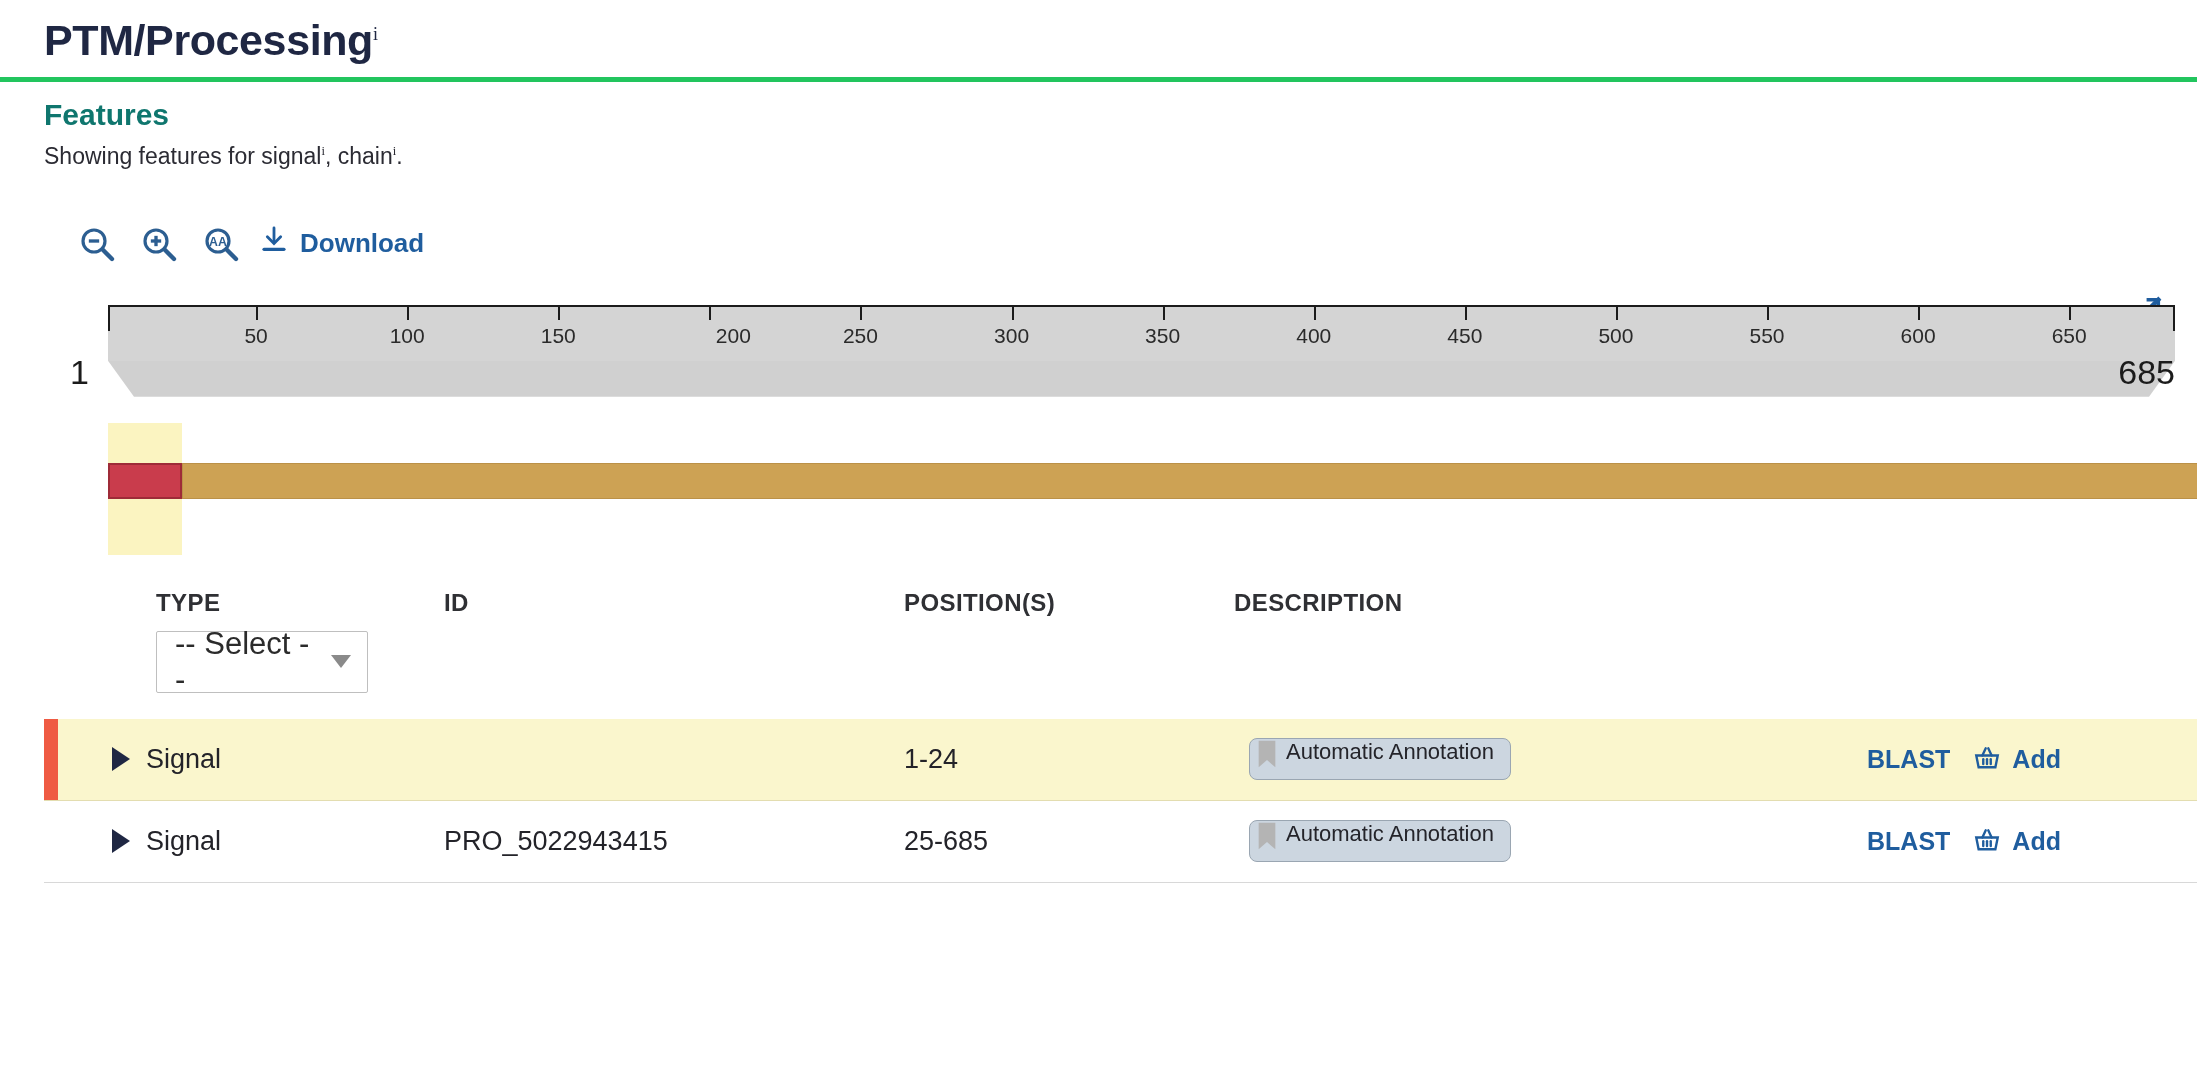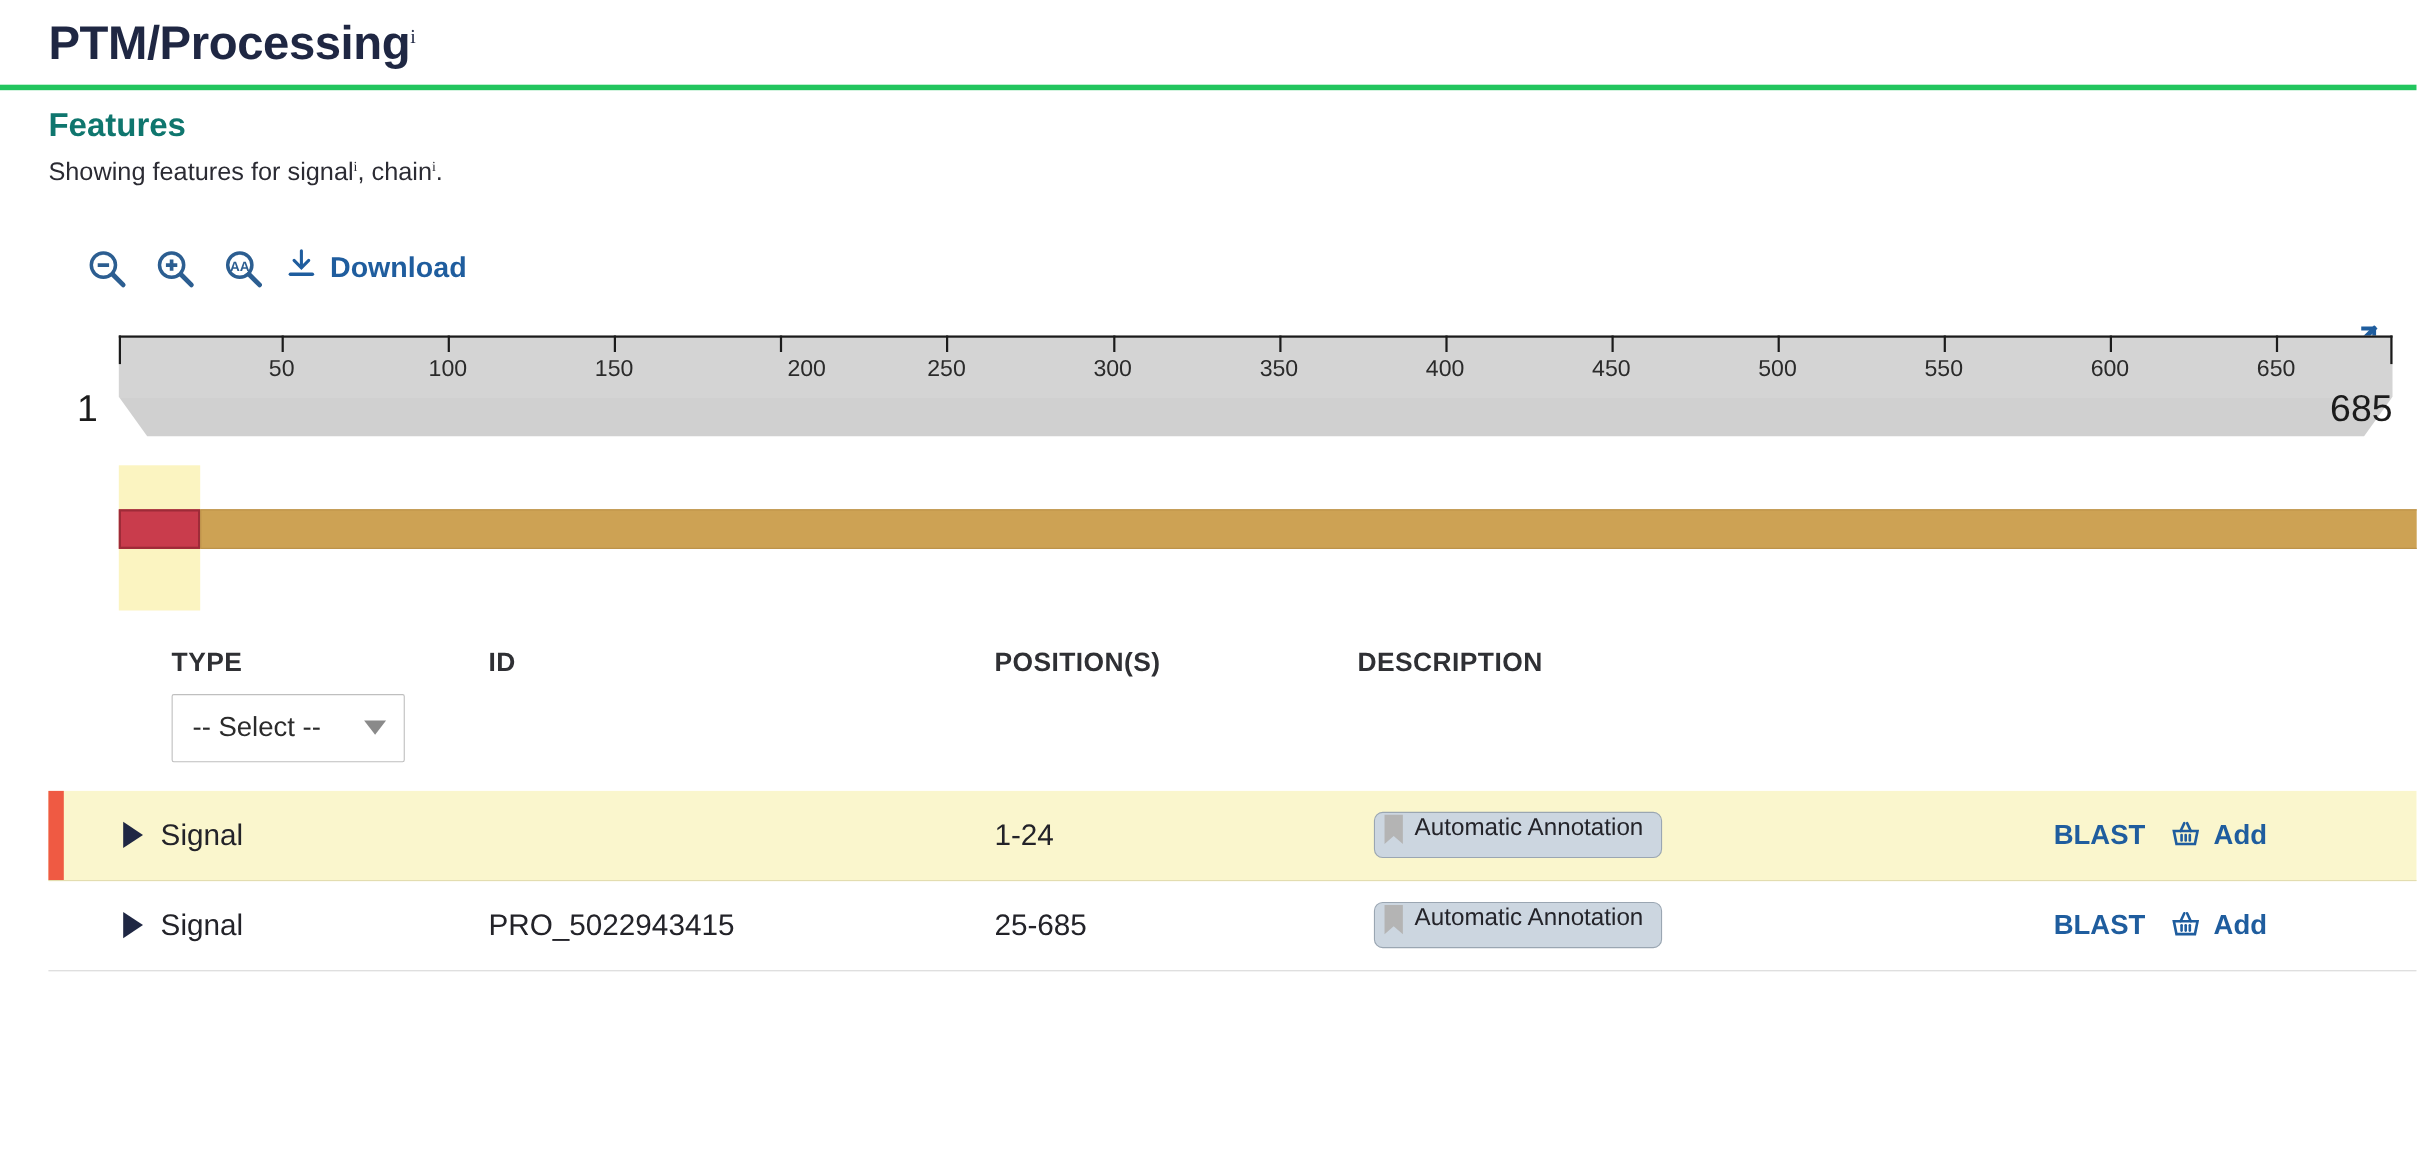--- a/index.html
+++ b/index.html
@@ -193,21 +193,21 @@
     padding: 14px 0 26px 0;
   }
   .select-box {
     width: 212px; height: 62px;
     border: 1px solid #bfbfbf;
     background: #fff;
     border-radius: 2px;
     display: flex; align-items: center;
     justify-content: space-between;
     padding: 0 16px 0 18px;
-    font-size: 25px;
+    font-size: 31px;
     color: #2b2b2b;
     cursor: pointer;
   }
   .caret {
     width: 0; height: 0;
     border-left: 10px solid transparent;
     border-right: 10px solid transparent;
     border-top: 13px solid #8a8a8a;
     margin-left: 12px;
   }

